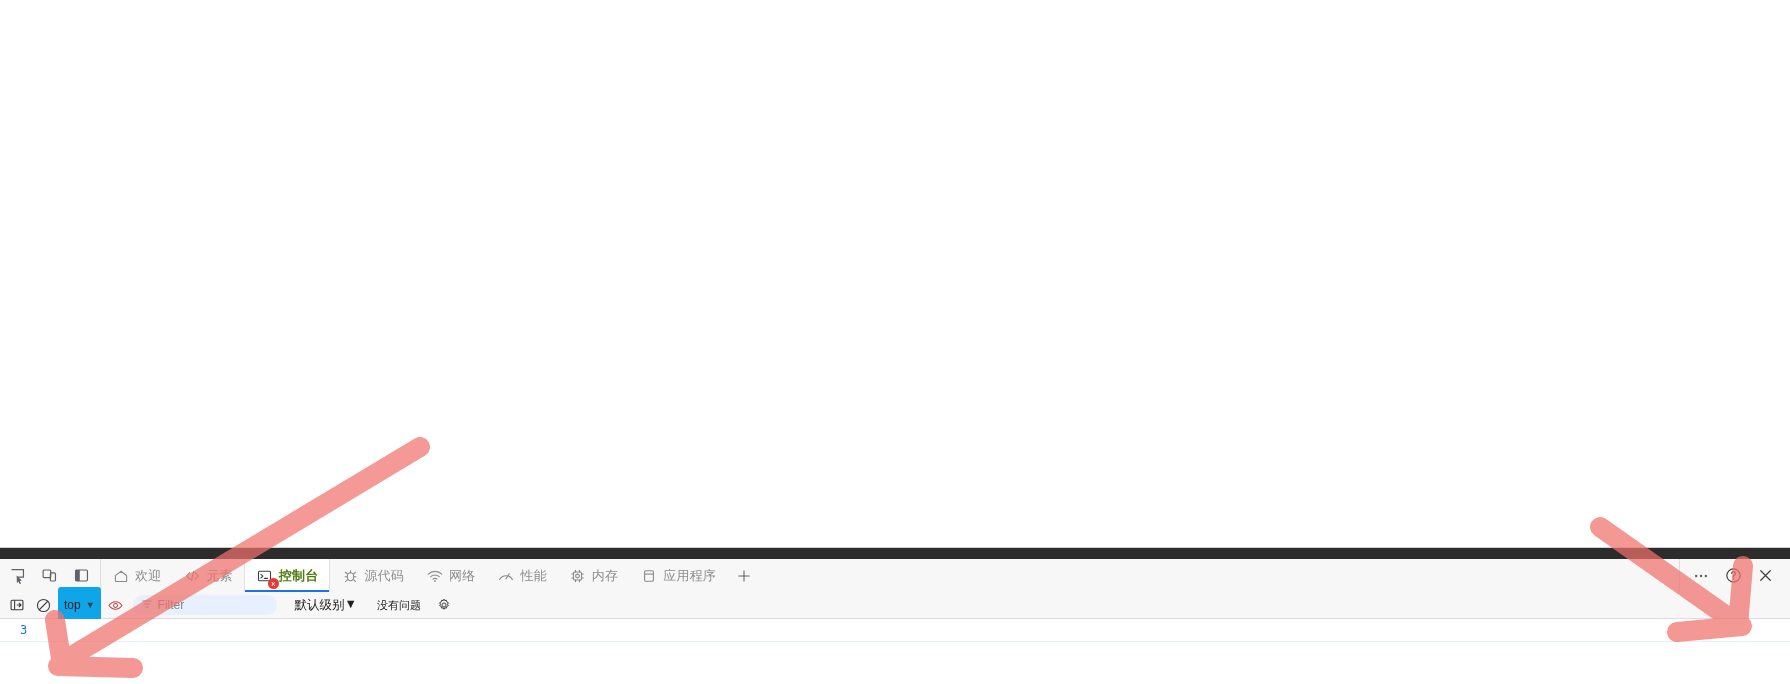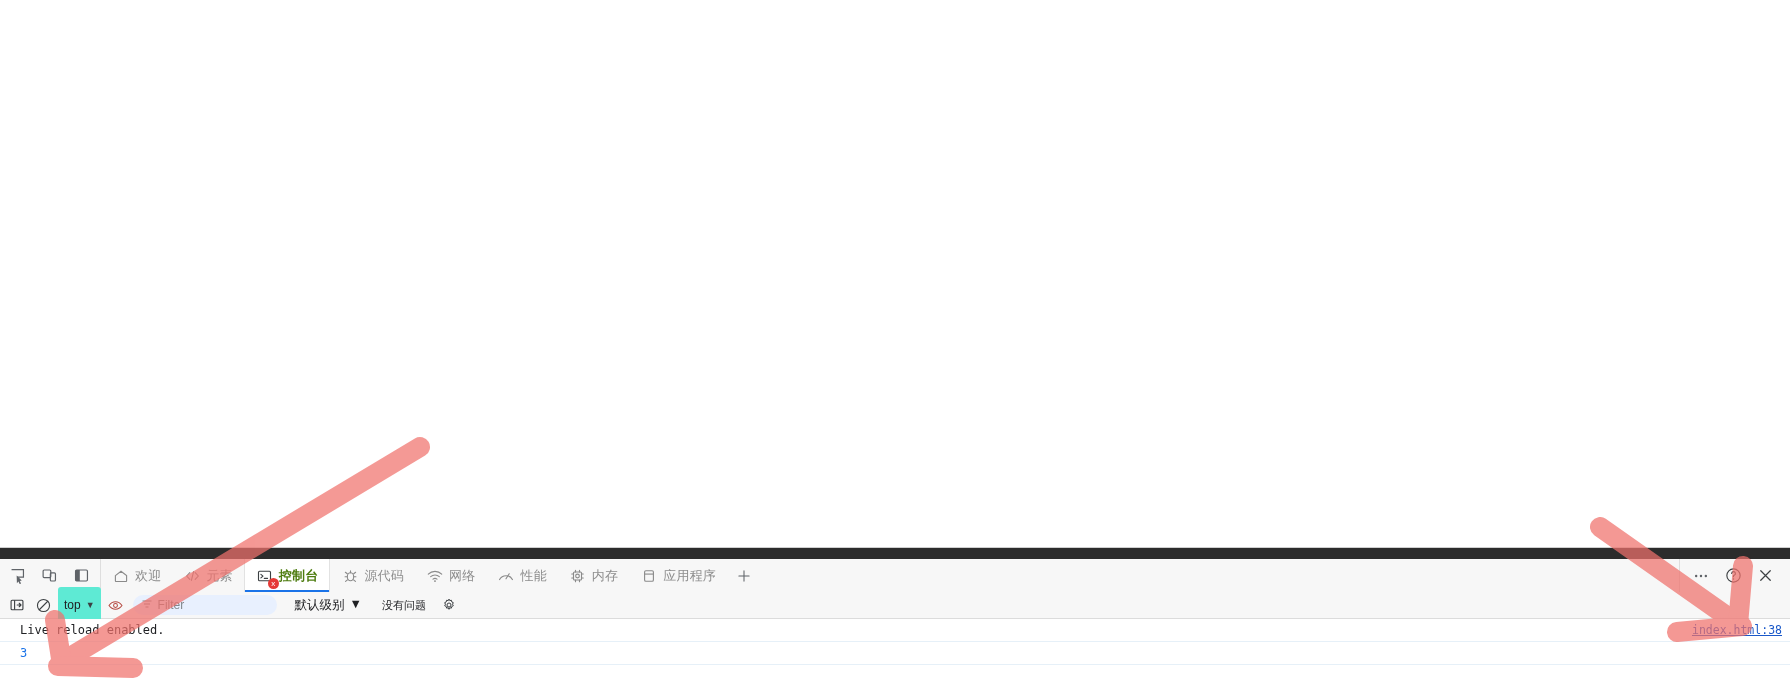--- a/index.html
+++ b/index.html
@@ -149,21 +149,21 @@
     border-radius: 3px;
     color: #5f6368;
     flex: 0 0 auto;
   }
   .ct-select {
     display: flex;
     align-items: center;
     gap: 5px;
     height: 36px;
     padding: 0 6px;
-    background: #5eead4;
+    background: #0ea5e9;
     border-radius: 3px;
     font-size: 12px;
     color: #202124;
     flex: 0 0 auto;
   }
   .ct-select .caret { font-size: 9px; color: #3c4043; }
   .ct-filter {
     width: 128px;
     height: 20px;
     background: #e8f0fe;
@@ -175,21 +175,20 @@
     flex: 0 0 auto;
     margin-left: 2px;
   }
   .ct-filter .ph {
     font-size: 12px;
     color: #80868b;
   }
   .ct-level {
     display: flex;
     align-items: flex-start;
-    gap: 5px;
     font-size: 12.5px;
     color: #202124;
     margin-left: 14px;
     flex: 0 0 auto;
   }
   .ct-issues {
     font-size: 11px;
     color: #202124;
     margin-left: 16px;
     flex: 0 0 auto;
@@ -460,24 +459,20 @@
       <svg width="16" height="16" viewBox="0 0 20 20" fill="none" stroke="#3c4043" stroke-width="1.25">
         <circle cx="10" cy="10" r="2.5"></circle>
         <path d="M10 2.6l.9 1.9 2.1-.4.5 2.1 1.9.9-1 1.9 1 1.9-1.9.9-.5 2.1-2.1-.4-.9 1.9-.9-1.9-2.1.4-.5-2.1-1.9-.9 1-1.9-1-1.9 1.9-.9.5-2.1 2.1.4z"></path>
       </svg>
     </div>
 
   </div>
 
   <div id="console-body">
 
-    <div class="log-row">
-      <span class="msg">Live reload enabled.</span>
-      <span class="src">index.html:38</span>
-    </div>
 
     <div class="log-row">
       <span class="msg result">3</span>
     </div>
 
 
   </div>
 
 </div>
 

